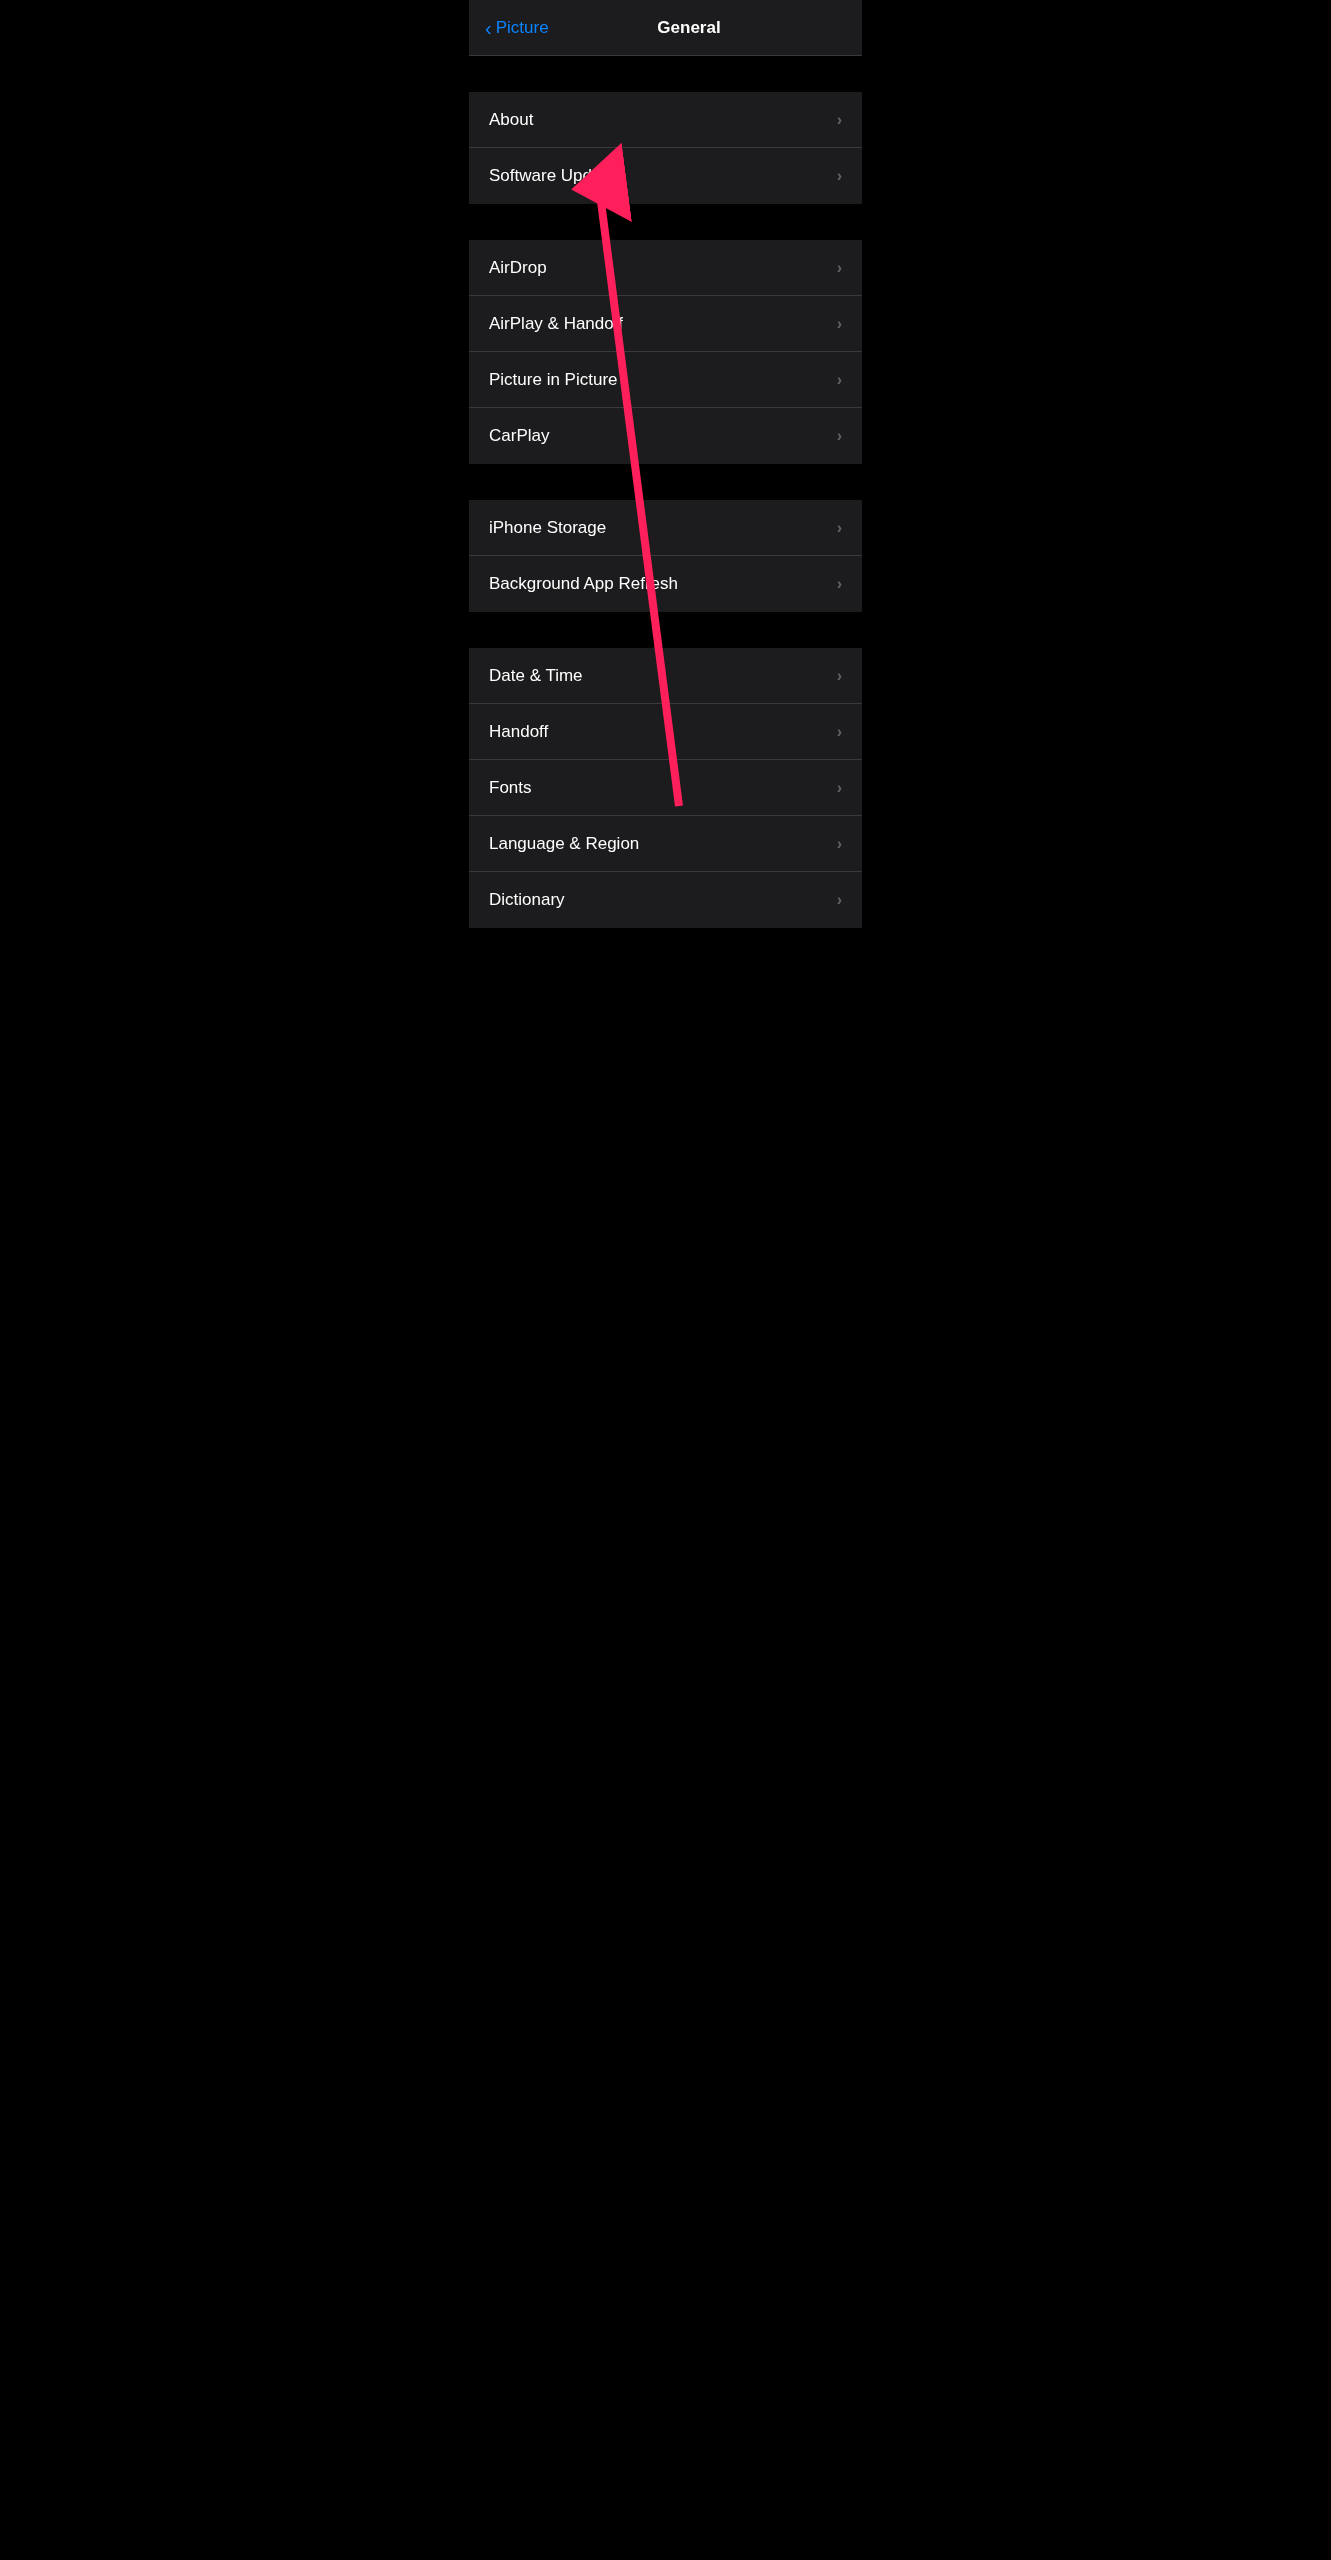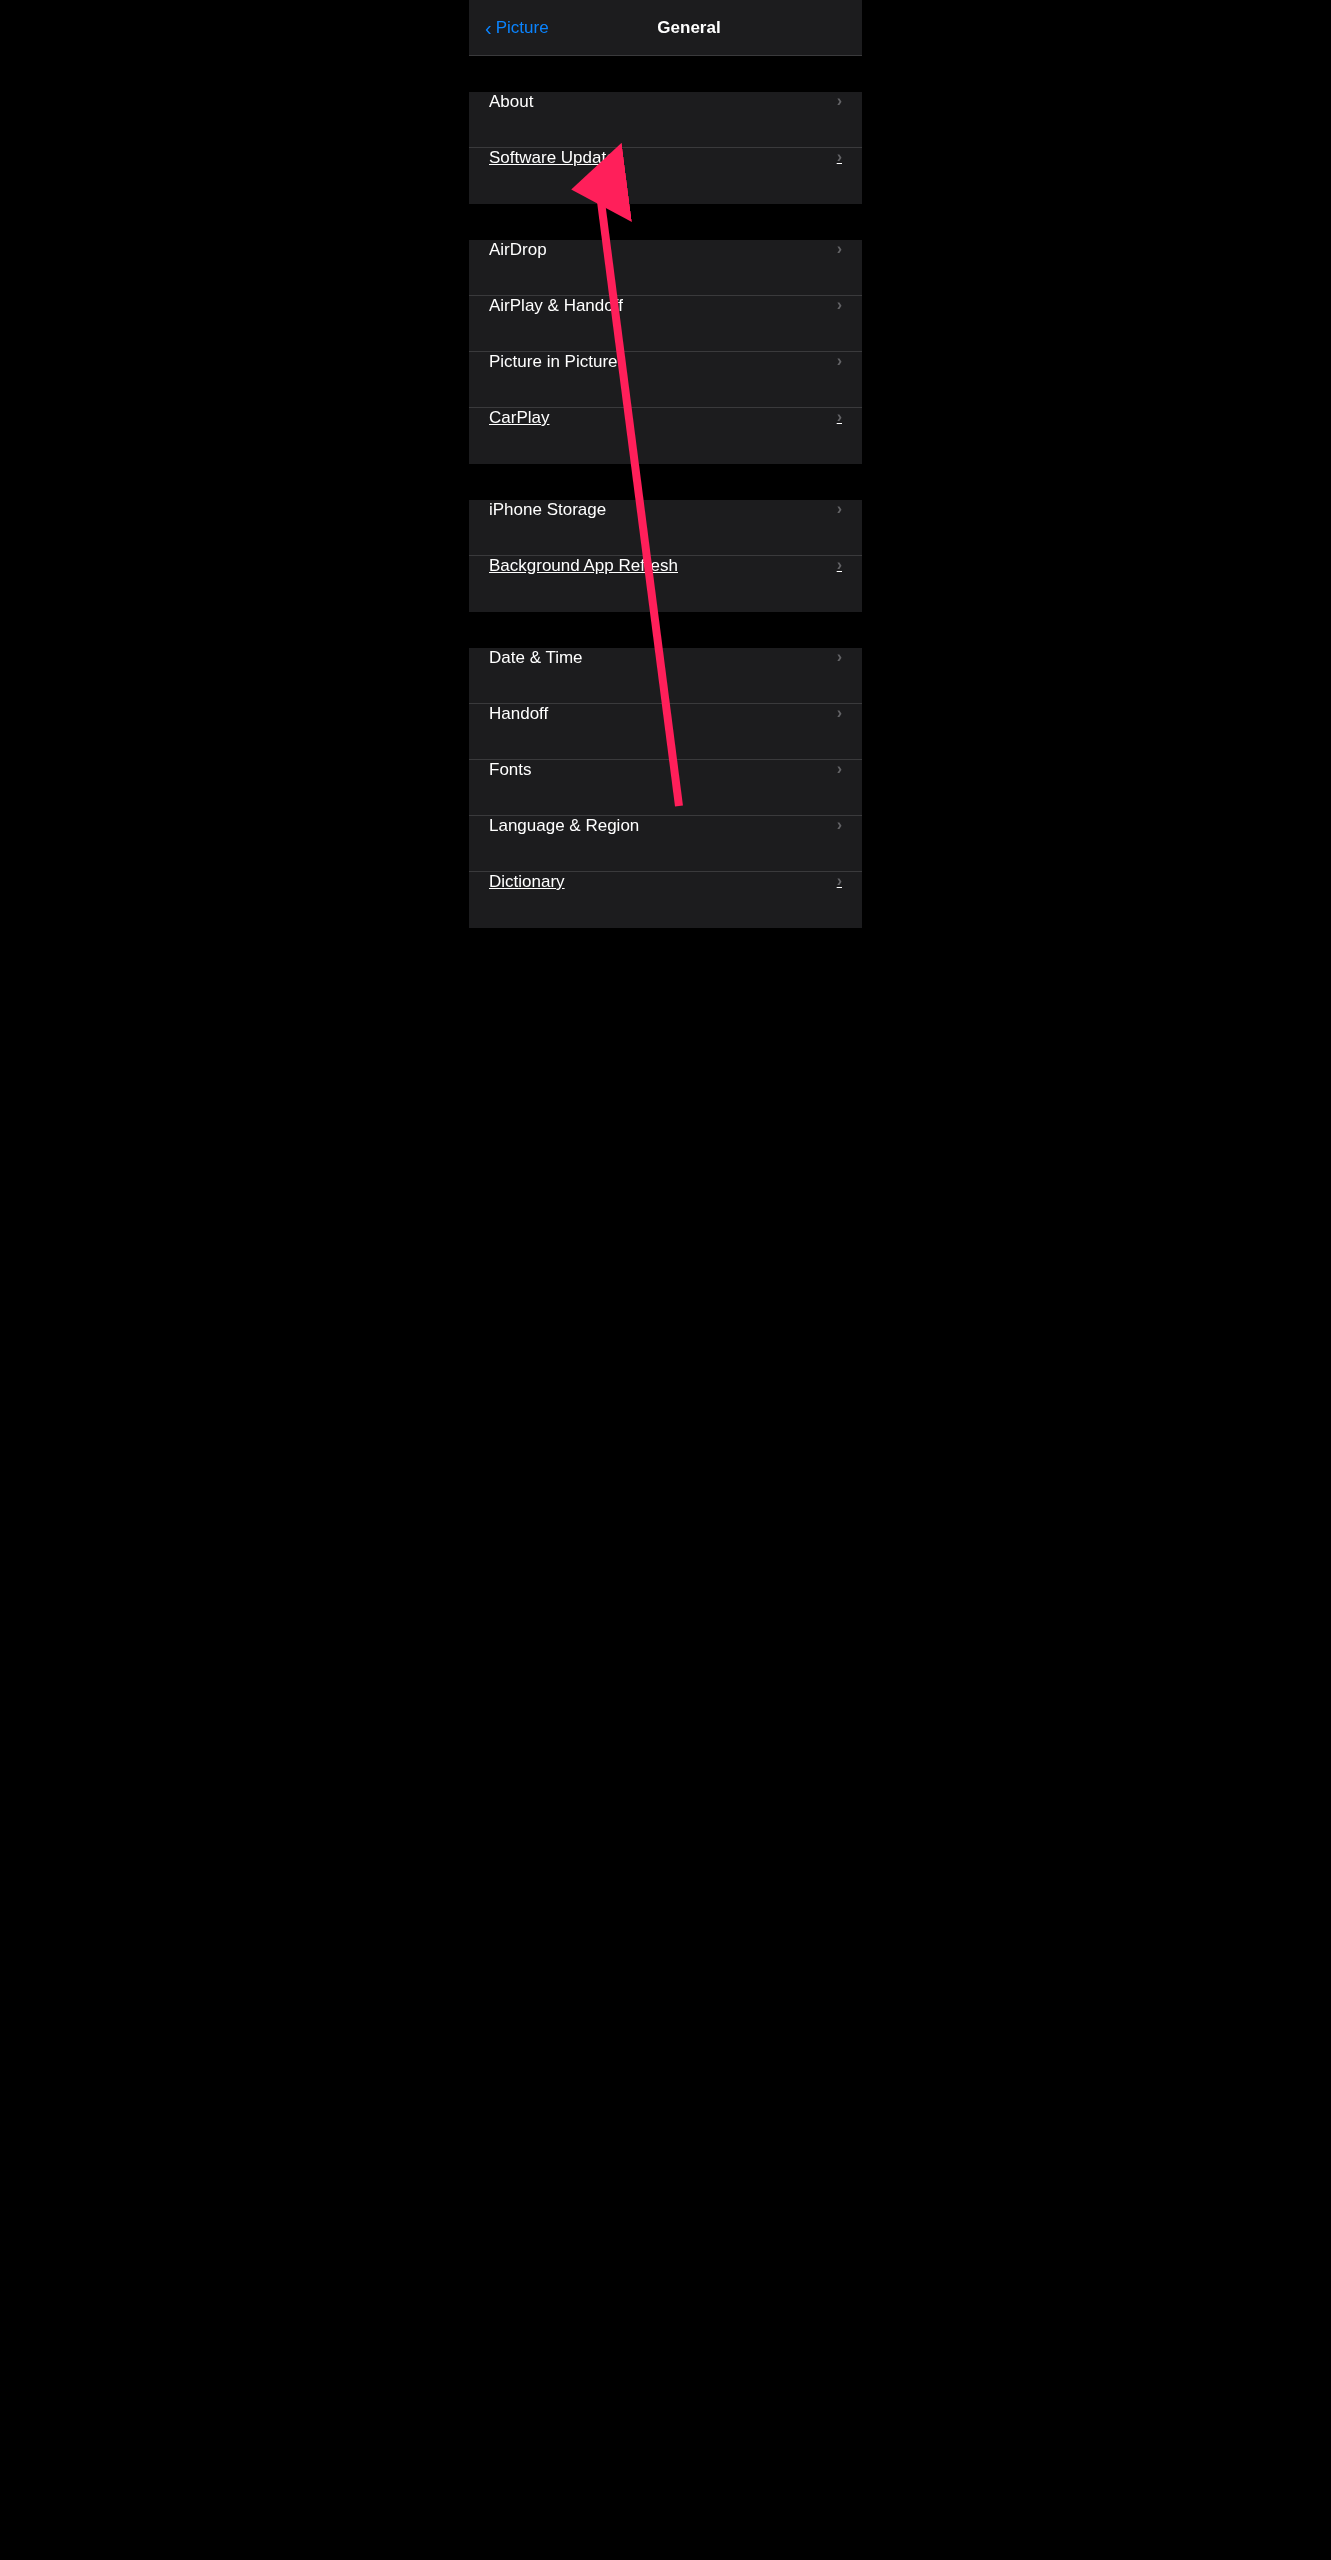--- a/index.html
+++ b/index.html
@@ -65,32 +65,31 @@
     }
 
     .section-group {
       background-color: #1c1c1e;
       border-radius: 0;
     }
 
     .menu-item {
       background-color: #1c1c1e;
       display: flex;
-      align-items: flex-start;
+      align-items: center;
       justify-content: space-between;
       padding: 0 20px;
       height: 56px;
       border-bottom: 0.5px solid #3a3a3c;
       cursor: pointer;
       position: relative;
     }
 
     .menu-item:last-child {
       border-bottom: none;
-      text-decoration: underline;
     }
 
     .menu-item-text {
       font-size: 17px;
       color: #ffffff;
       font-weight: 400;
     }
 
     .chevron-right {
       color: #636366;

